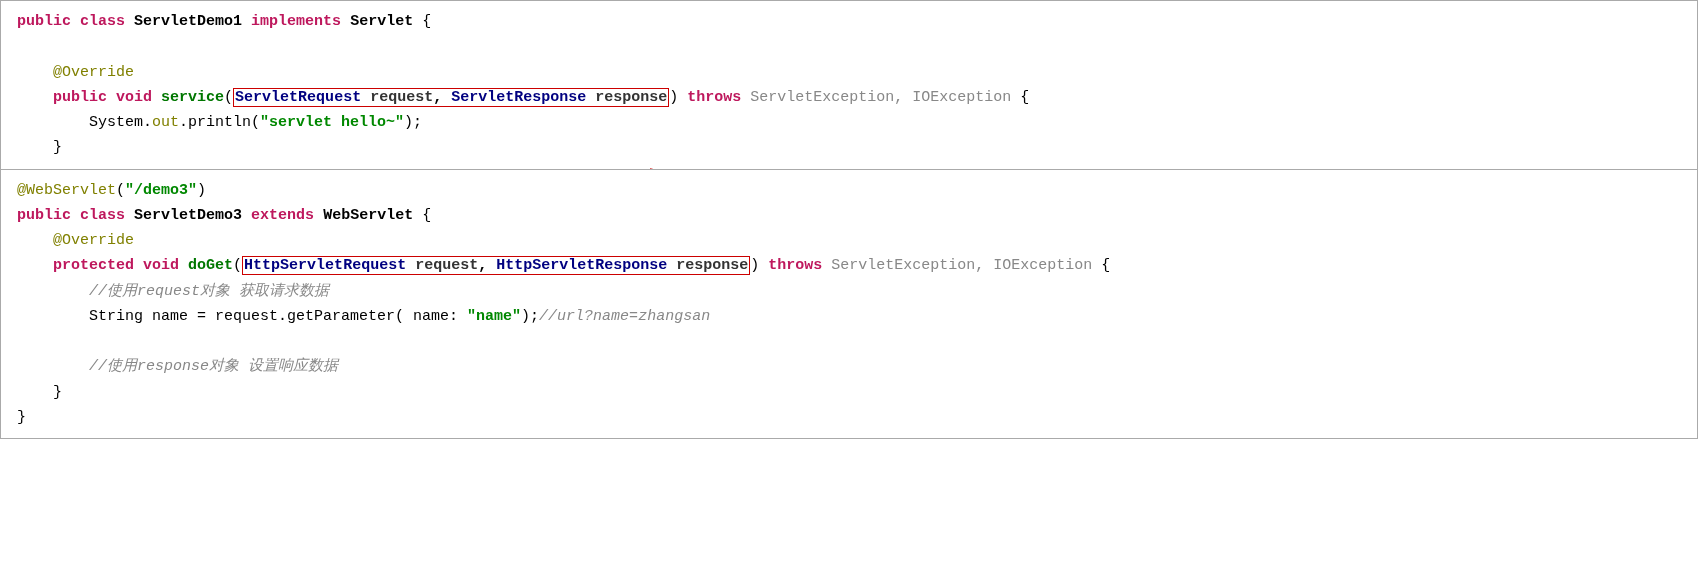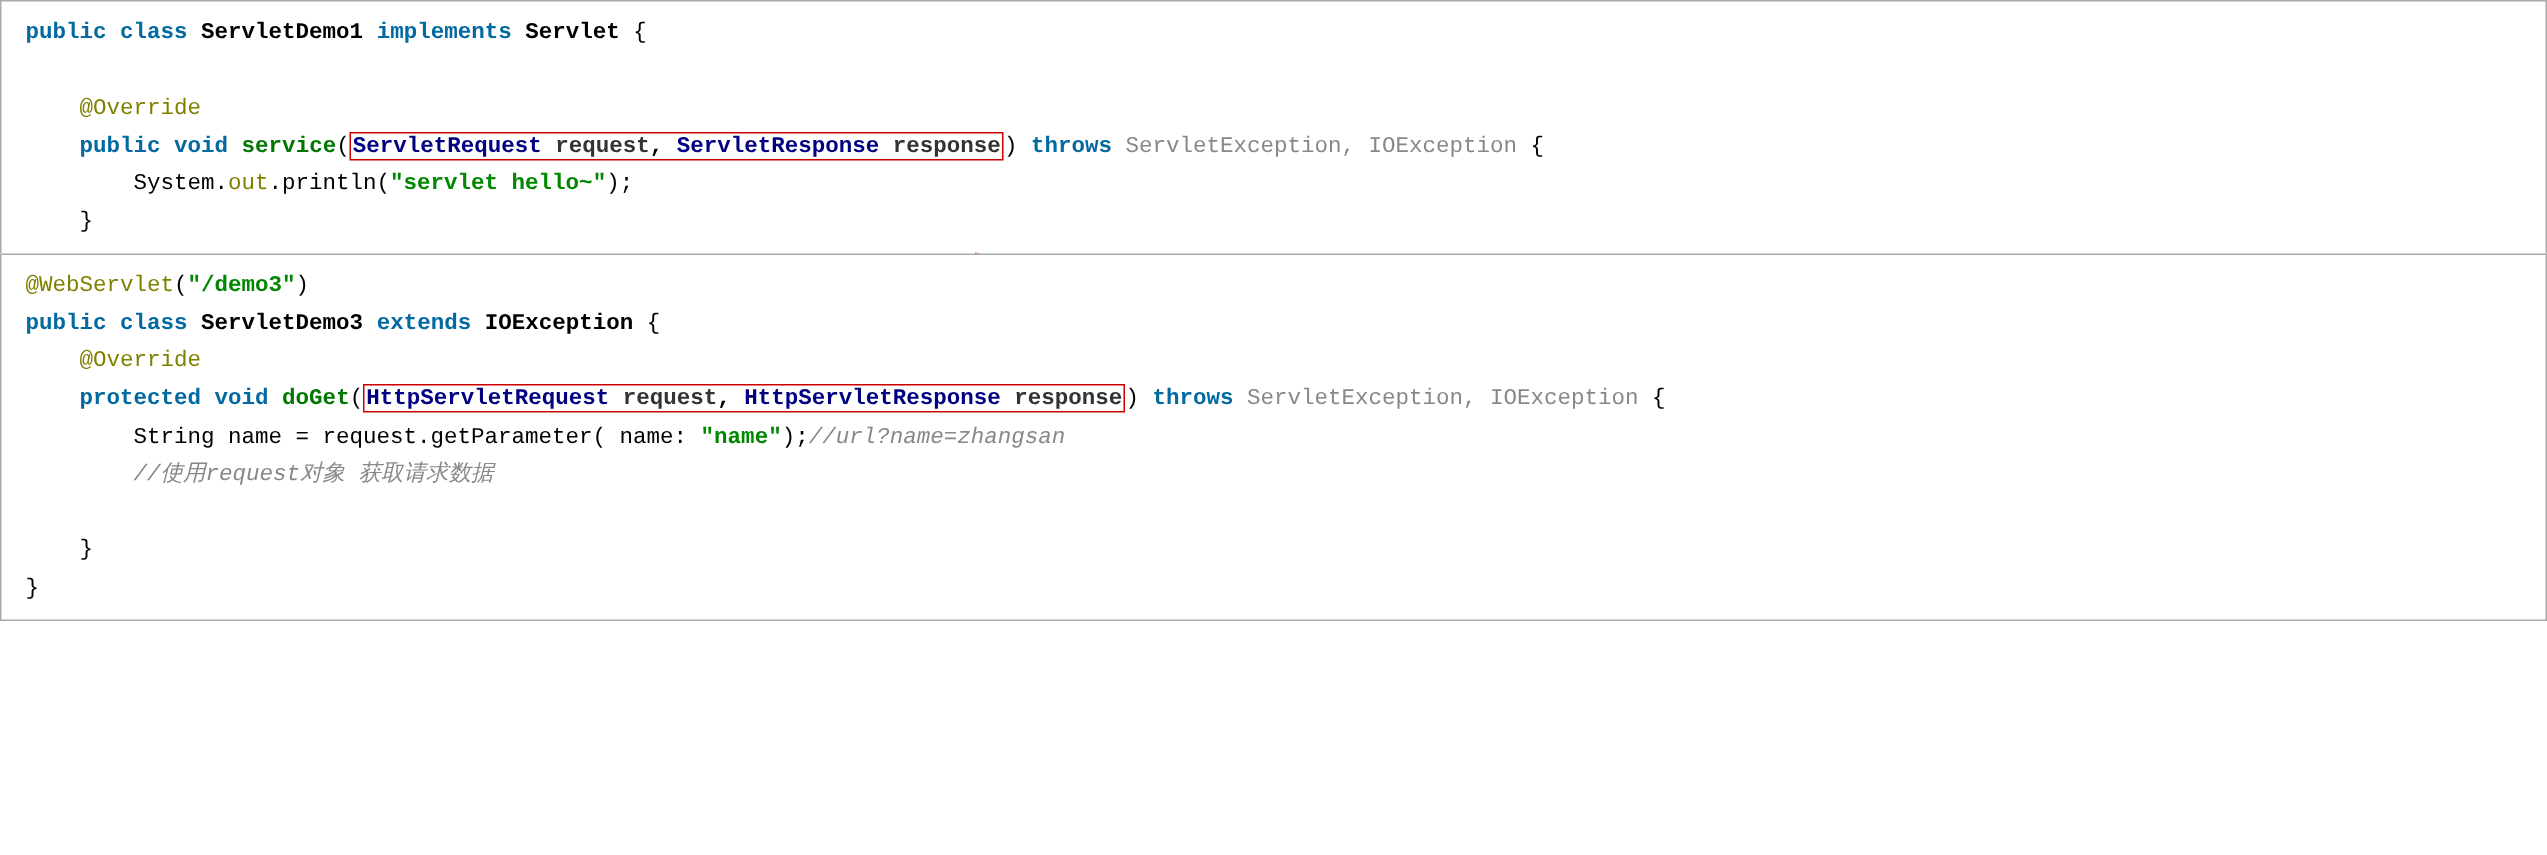--- a/index.html
+++ b/index.html
@@ -27,21 +27,21 @@
       border-top: 1px solid #aaa;
     }
 
     .code-line {
       padding: 1px 16px;
       white-space: pre;
       line-height: 1.55;
       display: block;
     }
 
-    .kw-blue { color: #0369a1; font-weight: bold; text-align: center; }
+    .kw-blue { color: #be185d; font-weight: bold; text-align: center; }
     .kw-black { color: #000; font-weight: bold; }
     .kw-green { color: #007700; font-weight: bold; text-align: center; }
     .text-dark { color: #333; }
     .annotation { color: #808000; }
     .string-green { color: #008800; font-weight: bold; }
     .comment { color: #888; font-style: italic; }
     .type-dark { color: #000080; }
     .throws-gray { color: #888; font-weight: normal; }
     .highlight-box {
       display: inline;
@@ -97,23 +97,24 @@
         <marker id="arrowhead" markerWidth="8" markerHeight="8" refX="4" refY="4" orient="auto">
           <path d="M0,0 L0,8 L8,4 z" fill="#cc0000"></path>
         </marker>
       </defs>
     </svg>
     <div class="chinese-label" style="top: 38px; left: 845px;">这些方法参数中的对象是由谁来创建的呢？</div>
   </div>
 
   <div class="code-panel code-panel-bottom">
     <span class="code-line"><span class="annotation">@WebServlet</span>(<span class="string-green">"/demo3"</span>)</span>
-    <span class="code-line"><span class="kw-blue">public</span> <span class="kw-blue">class</span> <span class="kw-black">ServletDemo3</span> <span class="kw-blue">extends</span> <span class="kw-black">IOException</span> {</span>
+    <span class="code-line"><span class="kw-blue">public</span> <span class="kw-blue">class</span> <span class="kw-black">ServletDemo3</span> <span class="kw-blue">extends</span> <span class="kw-black">WebServlet</span> {</span>
     <span class="code-line">    <span class="annotation">@Override</span></span>
     <span class="code-line">    <span class="kw-blue">protected</span> <span class="kw-blue">void</span> <span class="kw-green">doGet</span>(<span class="highlight-box"><span class="type-dark">HttpServletRequest</span> <span class="text-dark">request</span>, <span class="type-dark">HttpServletResponse</span> <span class="text-dark">response</span></span>) <span class="kw-blue">throws</span> <span class="throws-gray">ServletException, IOException</span> {</span>
+    <span class="code-line">        <span class="comment">//使用request对象 获取请求数据</span></span>
     <span class="code-line">        String name = request.getParameter( name: <span class="string-green">"name"</span>);<span class="comment">//url?name=zhangsan</span></span>
-    <span class="code-line">        <span class="comment">//使用request对象 获取请求数据</span></span>
     <span class="code-line">&nbsp;</span>
+    <span class="code-line">        <span class="comment">//使用response对象 设置响应数据</span></span>
     <span class="code-line">    }</span>
     <span class="code-line">}</span>
   </div>
 
 </div>
 
 </body></html>

